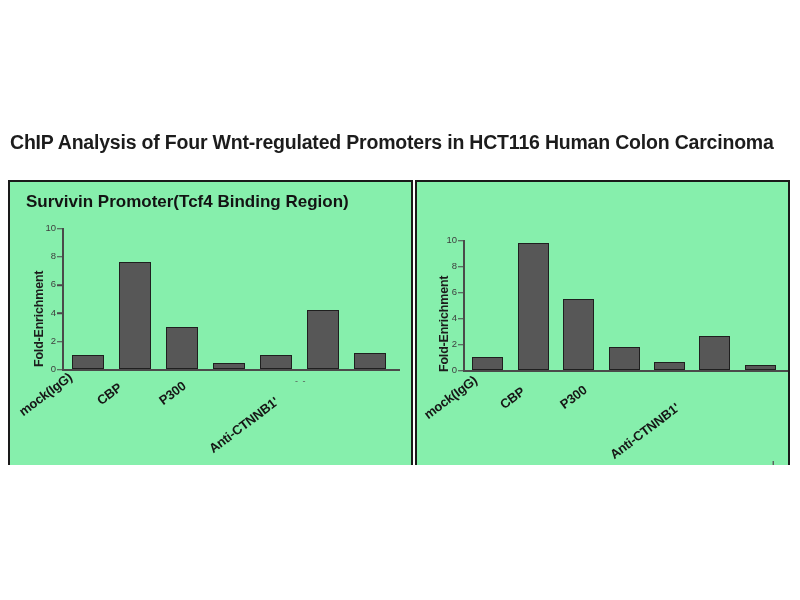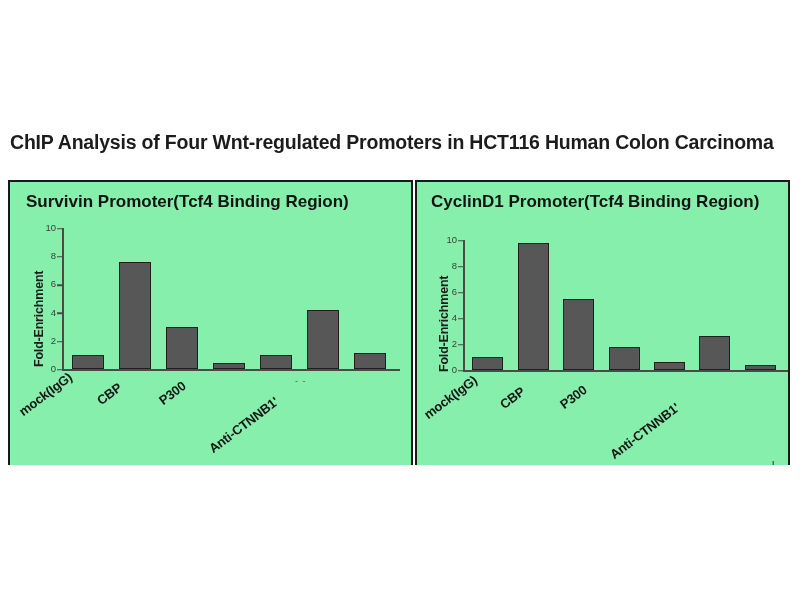--- a/index.html
+++ b/index.html
@@ -198,21 +198,20 @@
       <div class="xlabel" style="left: 84px; top: 214px;">CBP</div>
       <div class="xlabel" style="left: 146px; top: 214px;">P300</div>
       <div class="xlabel" style="left: 196px; top: 262px;">Anti-CTNNB1'</div>
     </div>
 
   <div class="tick-mark" style="left:285px; top:194px;">- -</div>
 </div>
 
 <div class="panel" id="panel-cyclind1">
 
-  <div class="panel-title">CyclinD1 Promoter(Tcf4 Binding Region)</div>
 
   <div class="ylabel" id="ylabel-cyclind1">Fold-Enrichment</div>
 
   <div class="plot" id="plot-cyclind1">
     <div class="axis-y-line"></div>
     <div class="axis-x-line"></div>
     <div class="bars" id="bars-cyclind1">
         <div class="bar" style="left: 7.21429px; width: 31px; height: 13px; background: rgb(87, 87, 87);"></div>
         <div class="bar" style="left: 52.6429px; width: 31px; height: 127.4px; background: rgb(87, 87, 87);"></div>
         <div class="bar" style="left: 98.0714px; width: 31px; height: 71.5px; background: rgb(87, 87, 87);"></div>

